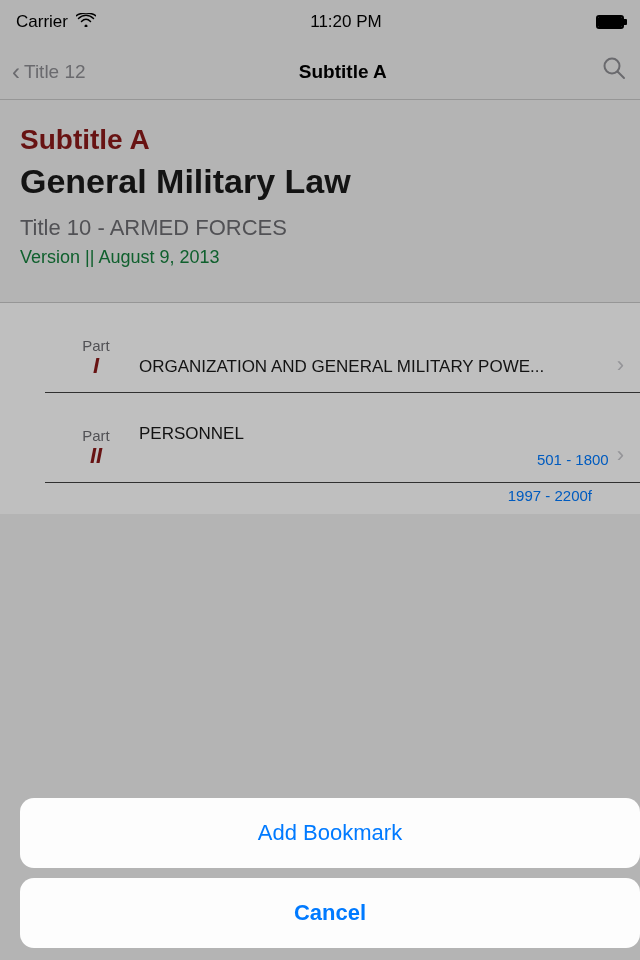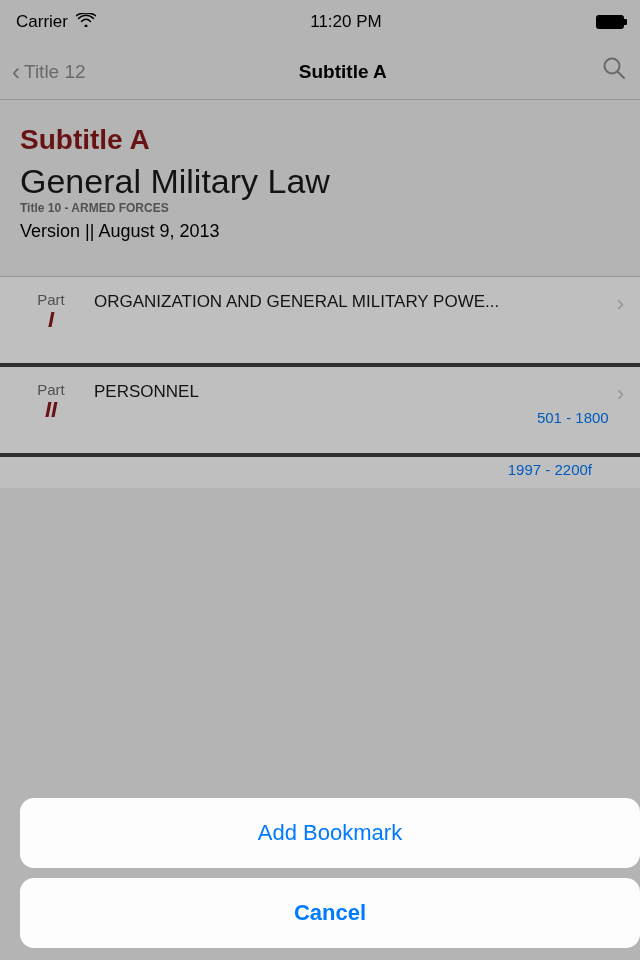--- a/index.html
+++ b/index.html
@@ -115,58 +115,59 @@
       padding: 24px 20px 16px 20px;
     }
     .subtitle-label {
       font-size: 28px;
       font-weight: 600;
       color: #8b1a1a;
       margin-bottom: 6px;
     }
     .doc-title {
       font-size: 34px;
-      font-weight: 400;
+      font-weight: 700;
       color: #1a1a1a;
+      margin-bottom: 14px;
       line-height: 1.15;
     }
     .doc-subtitle {
-      font-size: 12px;
+      font-size: 22px;
       color: #6d6d72;
       margin-bottom: 6px;
-      font-weight: bold;
     }
     .doc-version {
       font-size: 18px;
-      color: #000000;
+      color: #15803d;
       font-weight: 400;
     }
 
     
     .separator {
       width: 100%;
       height: 1px;
       background: #c8c8c8;
       margin: 18px 0 0 0;
     }
 
     
     .list-container {
       background: #fff;
       width: 100%;
     }
     .list-item {
       display: flex;
-      align-items: flex-start;
+      align-items: flex-end;
       padding: 14px 16px;
-      border-bottom: 4px solid #404040;
+      border-bottom: 1px solid #404040;
       background: #fff;
       cursor: pointer;
       position: relative;
       min-height: 90px;
+      margin-left: 45px;
     }
     .list-item-left {
       width: 70px;
       display: flex;
       flex-direction: column;
       align-items: center;
       justify-content: center;
       flex-shrink: 0;
     }
     .part-label {

